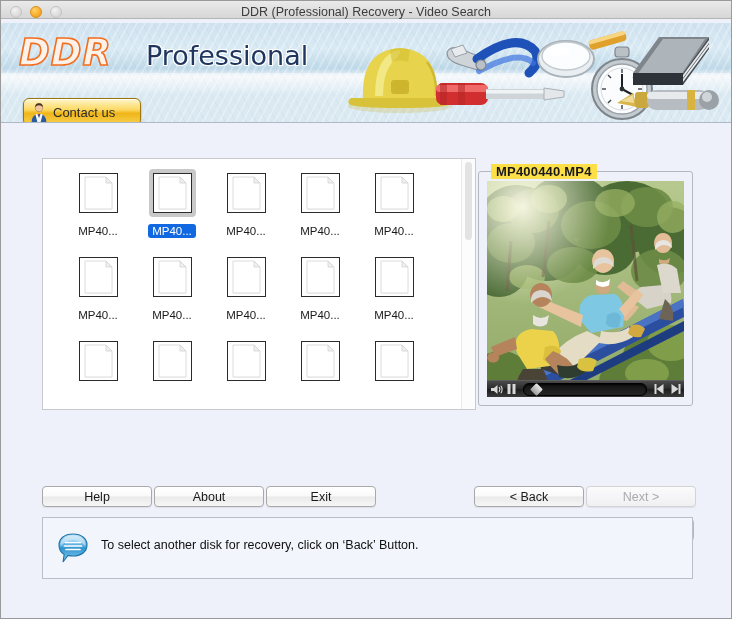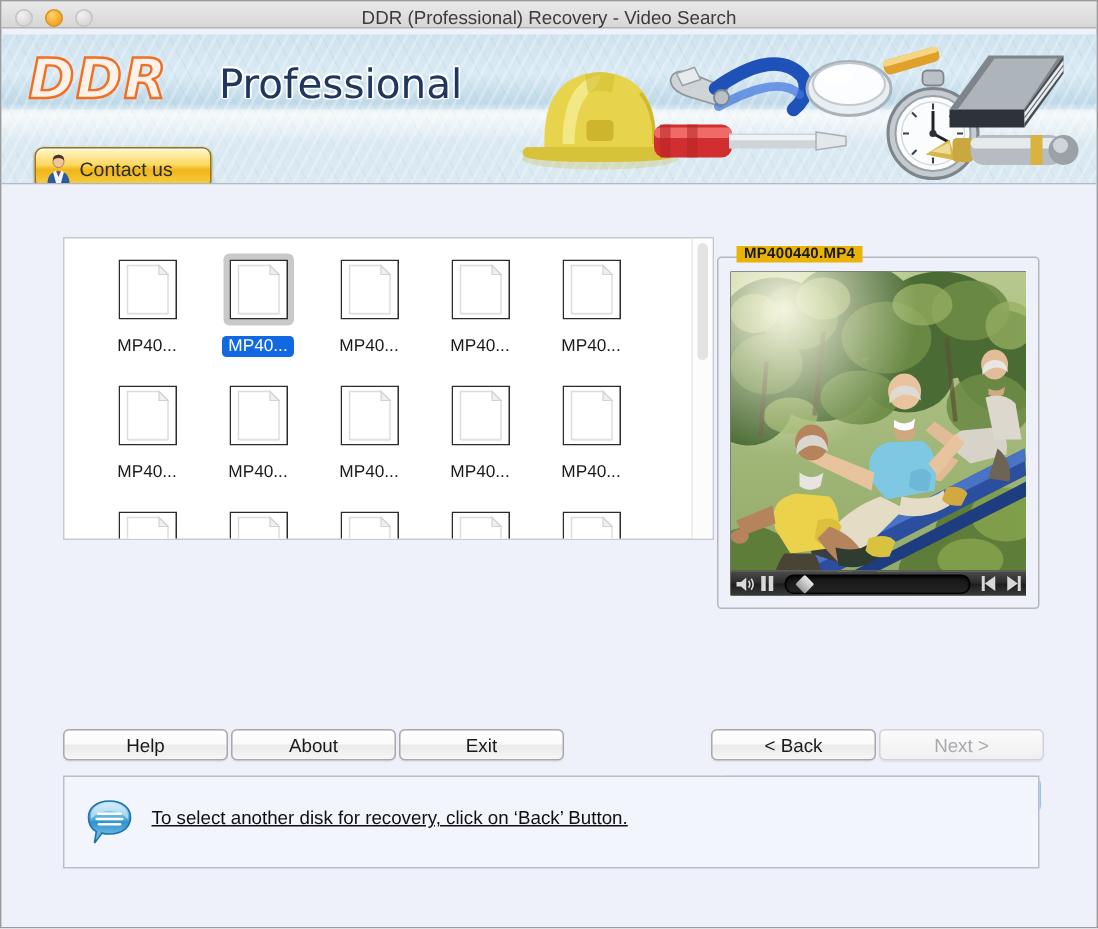--- a/index.html
+++ b/index.html
@@ -116,21 +116,21 @@
   
   .body-area {
     position: absolute; left: 0; top: 122px;
     width: 100%; height: 497px;
     background: #eef0fa;
   }
 
   
   .filelist {
     position: absolute; left: 41px; top: 35px;
-    width: 434px; height: 202px;
+    width: 434px; height: 252px;
     background: #ffffff;
     border: 1px solid #c8c8cf;
     box-sizing: border-box;
     overflow: hidden;
   }
   .filelist-inner {
     position: absolute; inset: 0 14px 0 0;
     padding: 10px 0 0 18px;
     display: flex; flex-wrap: wrap;
     align-content: flex-start;
@@ -177,23 +177,23 @@
   .preview-group {
     position: absolute; left: 477px; top: 48px;
     width: 215px; height: 235px;
     border: 1px solid #b6b6bd;
     border-radius: 3px;
     box-sizing: border-box;
     background: transparent;
   }
   .preview-caption {
     position: absolute; left: 490px; top: 41px;
-    background: #eab308;
+    background: #fde047;
     padding: 0 5px;
-    font-size: 10px; font-weight: bold;
+    font-size: 13px; font-weight: bold;
     color: #1a1a1a; letter-spacing: .2px;
     font-family: "Liberation Sans", sans-serif;
     z-index: 3;
   }
   .video-box {
     position: absolute; left: 486px; top: 58px;
     width: 197px; height: 216px;
     background: #000;
     overflow: hidden;
   }
@@ -275,21 +275,20 @@
     width: 651px; height: 62px;
     background: #f3f5fc;
     border: 1px solid #b9bdcc;
     box-sizing: border-box;
   }
   .status-icon { position: absolute; left: 14px; top: 14px; }
   .status-text {
     position: absolute; left: 58px; top: 20px;
     font-size: 12.5px; color: #101010;
     font-family: "Liberation Sans", sans-serif;
-    text-decoration: underline;
   }
 </style>
 </head>
 <body>
 
 <div id="app">
 
   <div class="titlebar">
     <div class="tl-lights">
       <div class="tl-dot gray"></div>

